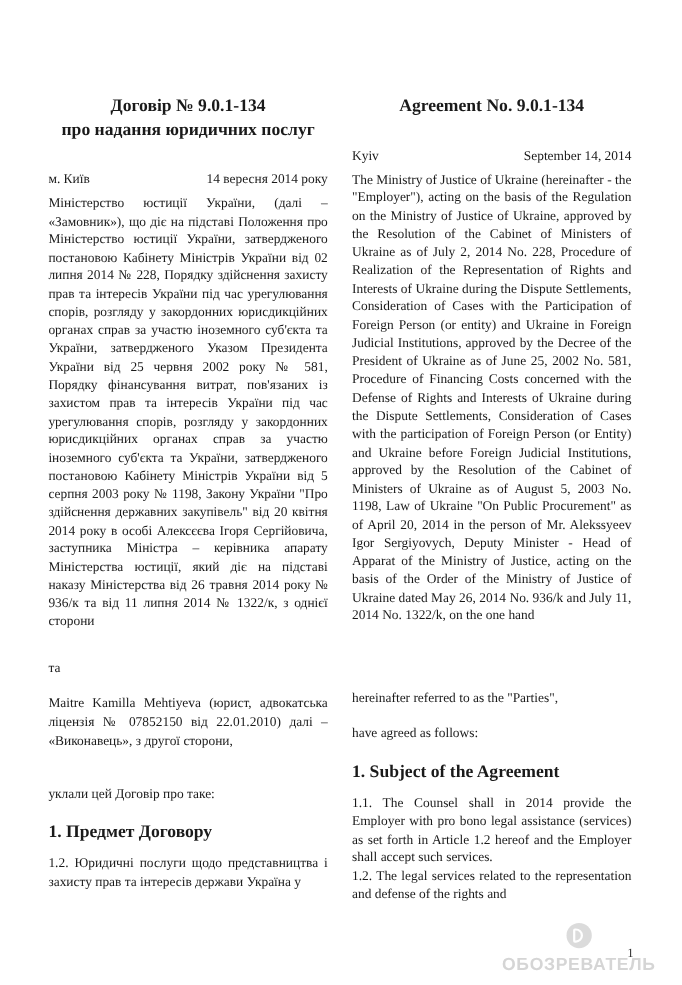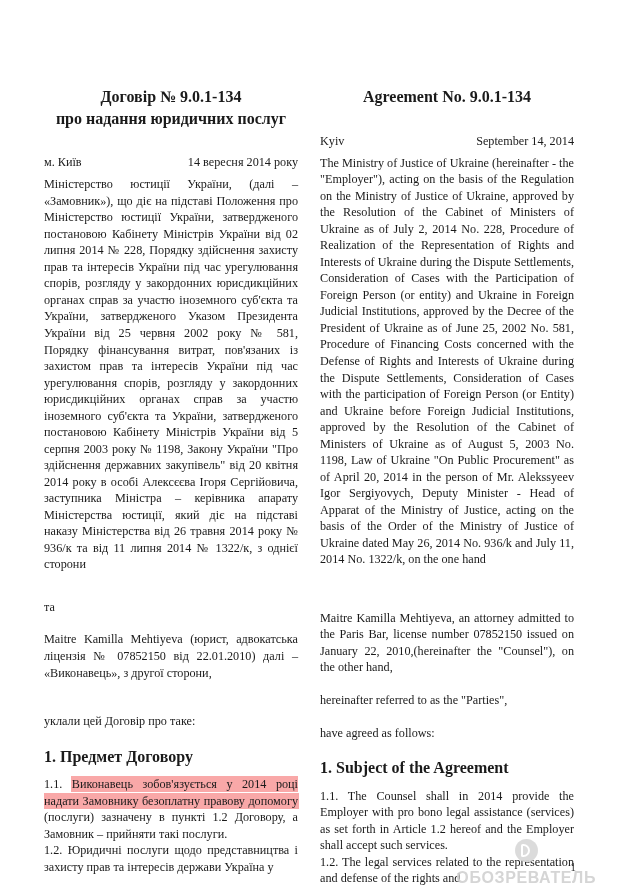--- a/index.html
+++ b/index.html
@@ -141,42 +141,40 @@
 
         <div class="gap-md"></div>
 
         <div class="gap-md"></div>
         <p class="body">уклали цей Договір про таке:</p>
 
         <div class="gap-md"></div>
         <p class="sec-head">1. Предмет Договору</p>
 
         <div class="gap-sm"></div>
-        <p class="body"><span>1.1.</span> <span class="hl">Виконавець зобов'язується у 2014 році надати Замовнику безоплатну правову допомогу</span> <span>(послуги) зазначену в пункті 1.2 Договору, а Замовник – прийняти такі послуги.</span></p>
 
         <p class="body">1.2. Юридичні послуги щодо представництва і захисту прав та інтересів держави Україна у</p>
       </div>
 
       <div class="col col-right">
 
         <div class="ttl">
           <span>Agreement No. 9.0.1-134</span>
         </div>
 
         <div class="linerow">
           <span>Kyiv</span>
           <span>September 14, 2014</span>
         </div>
 
         <p class="body">The Ministry of Justice of Ukraine (hereinafter - the "Employer"), acting on the basis of the Regulation on the Ministry of Justice of Ukraine, approved by the Resolution of the Cabinet of Ministers of Ukraine as of July 2, 2014 No. 228, Procedure of Realization of the Representation of Rights and Interests of Ukraine during the Dispute Settlements, Consideration of Cases with the Participation of Foreign Person (or entity) and Ukraine in Foreign Judicial Institutions, approved by the Decree of the President of Ukraine as of June 25, 2002 No. 581, Procedure of Financing Costs concerned with the Defense of Rights and Interests of Ukraine during the Dispute Settlements, Consideration of Cases with the participation of Foreign Person (or Entity) and Ukraine before Foreign Judicial Institutions, approved by the Resolution of the Cabinet of Ministers of Ukraine as of August 5, 2003 No. 1198, Law of Ukraine "On Public Procurement" as of April 20, 2014 in the person of Mr. Alekssyeev Igor Sergiyovych, Deputy Minister - Head of Apparat of the Ministry of Justice, acting on the basis of the Order of the Ministry of Justice of Ukraine dated May 26, 2014 No. 936/k and July 11, 2014 No. 1322/k, on the one hand</p>
 
         <div class="gap-lg"></div>
         <div class="gap-md"></div>
 
-        <p class="body">Maitre Kamilla Mehtiyeva, an attorney admitted to the Paris Bar, license number 07852150 issued on January 22, 2010,(hereinafter the "Counsel"), on the other hand,</p>
 
         <div class="gap-md"></div>
         <p class="body">hereinafter referred to as the "Parties",</p>
 
         <div class="gap-md"></div>
         <p class="body">have agreed as follows:</p>
 
         <div class="gap-md"></div>
         <p class="sec-head">1. Subject of the Agreement</p>
 

